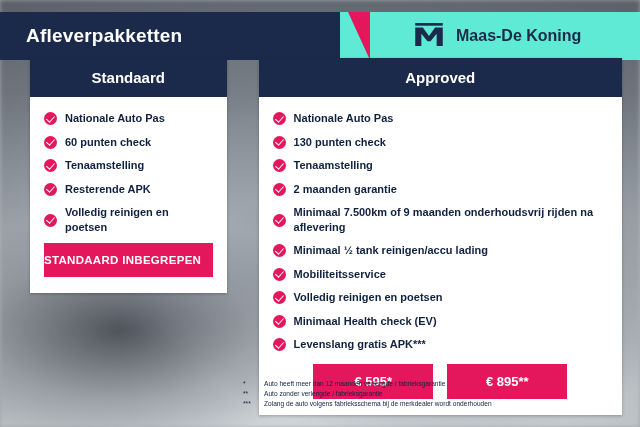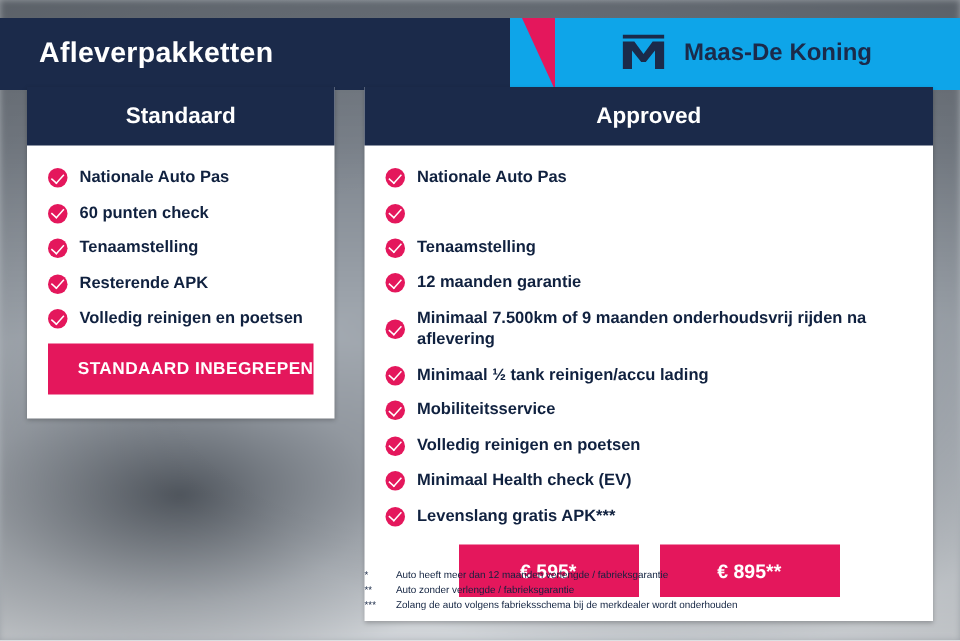--- a/index.html
+++ b/index.html
@@ -50,21 +50,21 @@
     border-right: 24px solid transparent;
   }
   .header-title {
     color: #ffffff;
     font-size: 19px;
     font-weight: bold;
     letter-spacing: 0.2px;
   }
   .header-right {
     flex: 1;
-    background: #0ea5e9;
+    background: #5eead4;
     display: flex; align-items: center;
     padding-left: 72px;
     position: relative;
   }
   .pink-wedge {
     position: absolute;
     left: 8px; top: 0;
     width: 0; height: 0;
     border-top: 48px solid #e4175c;
     border-left: 22px solid transparent;
@@ -88,20 +88,21 @@
     position: absolute;
     top: 58px; left: 18px;
     width: 604px;
     display: flex;
     gap: 20px;
     align-items: flex-start;
   }
   .card {
     background: #ffffff;
     box-shadow: 0 1px 3px rgba(0,0,0,0.25);
+    margin-left: 12px;
   }
   .card-std { width: 205px; }
   .card-app { width: 379px; }
   .card-head {
     background: #1b2a4a;
     color: #ffffff;
     text-align: center;
     font-size: 15px;
     font-weight: bold;
     padding: 11px 0 11px;
@@ -142,21 +143,21 @@
     width: 100%;
     margin-top: 6px;
     background: #e4175c;
     color: #ffffff;
     border: none;
     font-family: "Liberation Sans", sans-serif;
     font-size: 11.5px;
     font-weight: bold;
     letter-spacing: 0.3px;
     padding: 11px 0;
-    text-align: right;
+    text-align: left;
     cursor: pointer;
   }
   .price-row {
     display: flex;
     justify-content: center;
     gap: 14px;
     margin-top: 12px;
   }
   .price-btn {
     background: #e4175c;
@@ -243,28 +244,29 @@
     <div class="card card-app">
       <div class="card-head">Approved</div>
       <div class="card-body">
         <ul class="features">
           <li>
               <span class="check"></span>
               <span>Nationale Auto Pas</span>
             </li>
           <li>
               <span class="check"></span>
+              <span>130 punten check</span>
             </li>
           <li>
               <span class="check"></span>
               <span>Tenaamstelling</span>
             </li>
           <li>
               <span class="check"></span>
-              <span>12 maanden garantie</span>
+              <span>2 maanden garantie</span>
             </li>
           <li>
               <span class="check"></span>
               <span>Minimaal 7.500km of 9 maanden onderhoudsvrij rijden na aflevering</span>
             </li>
           <li>
               <span class="check"></span>
               <span>Minimaal ½ tank reinigen/accu lading</span>
             </li>
           <li>

